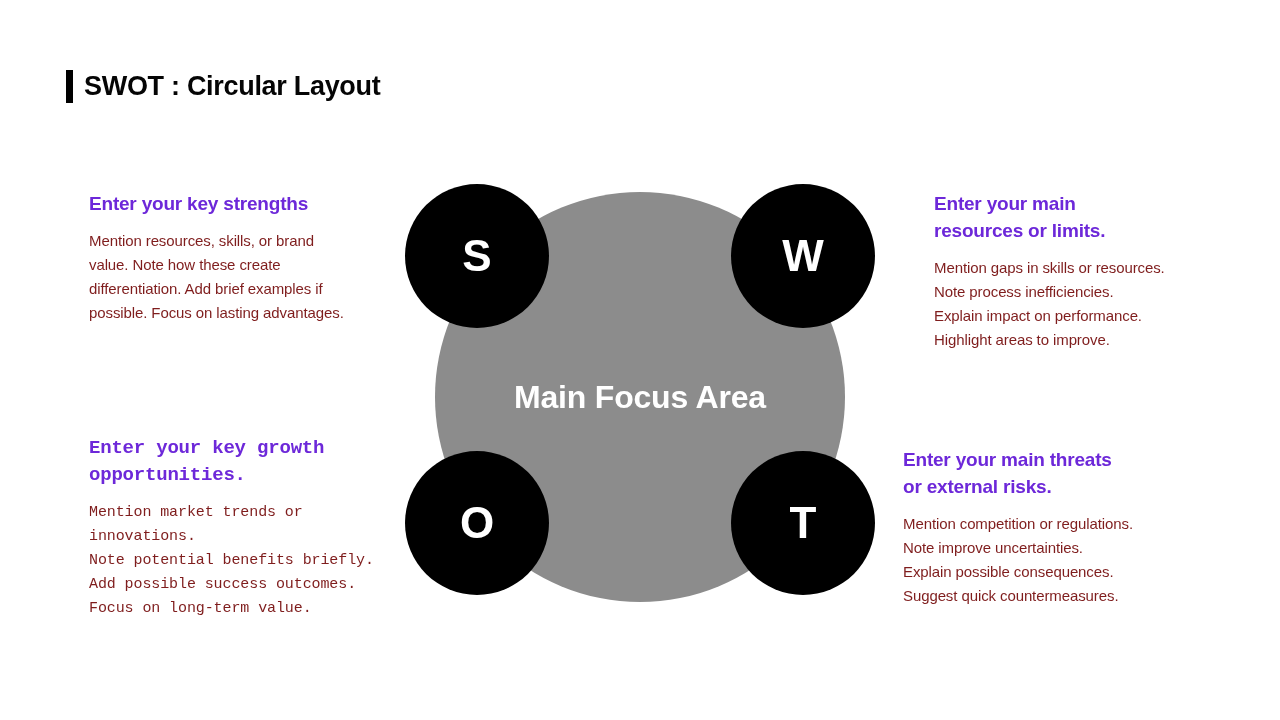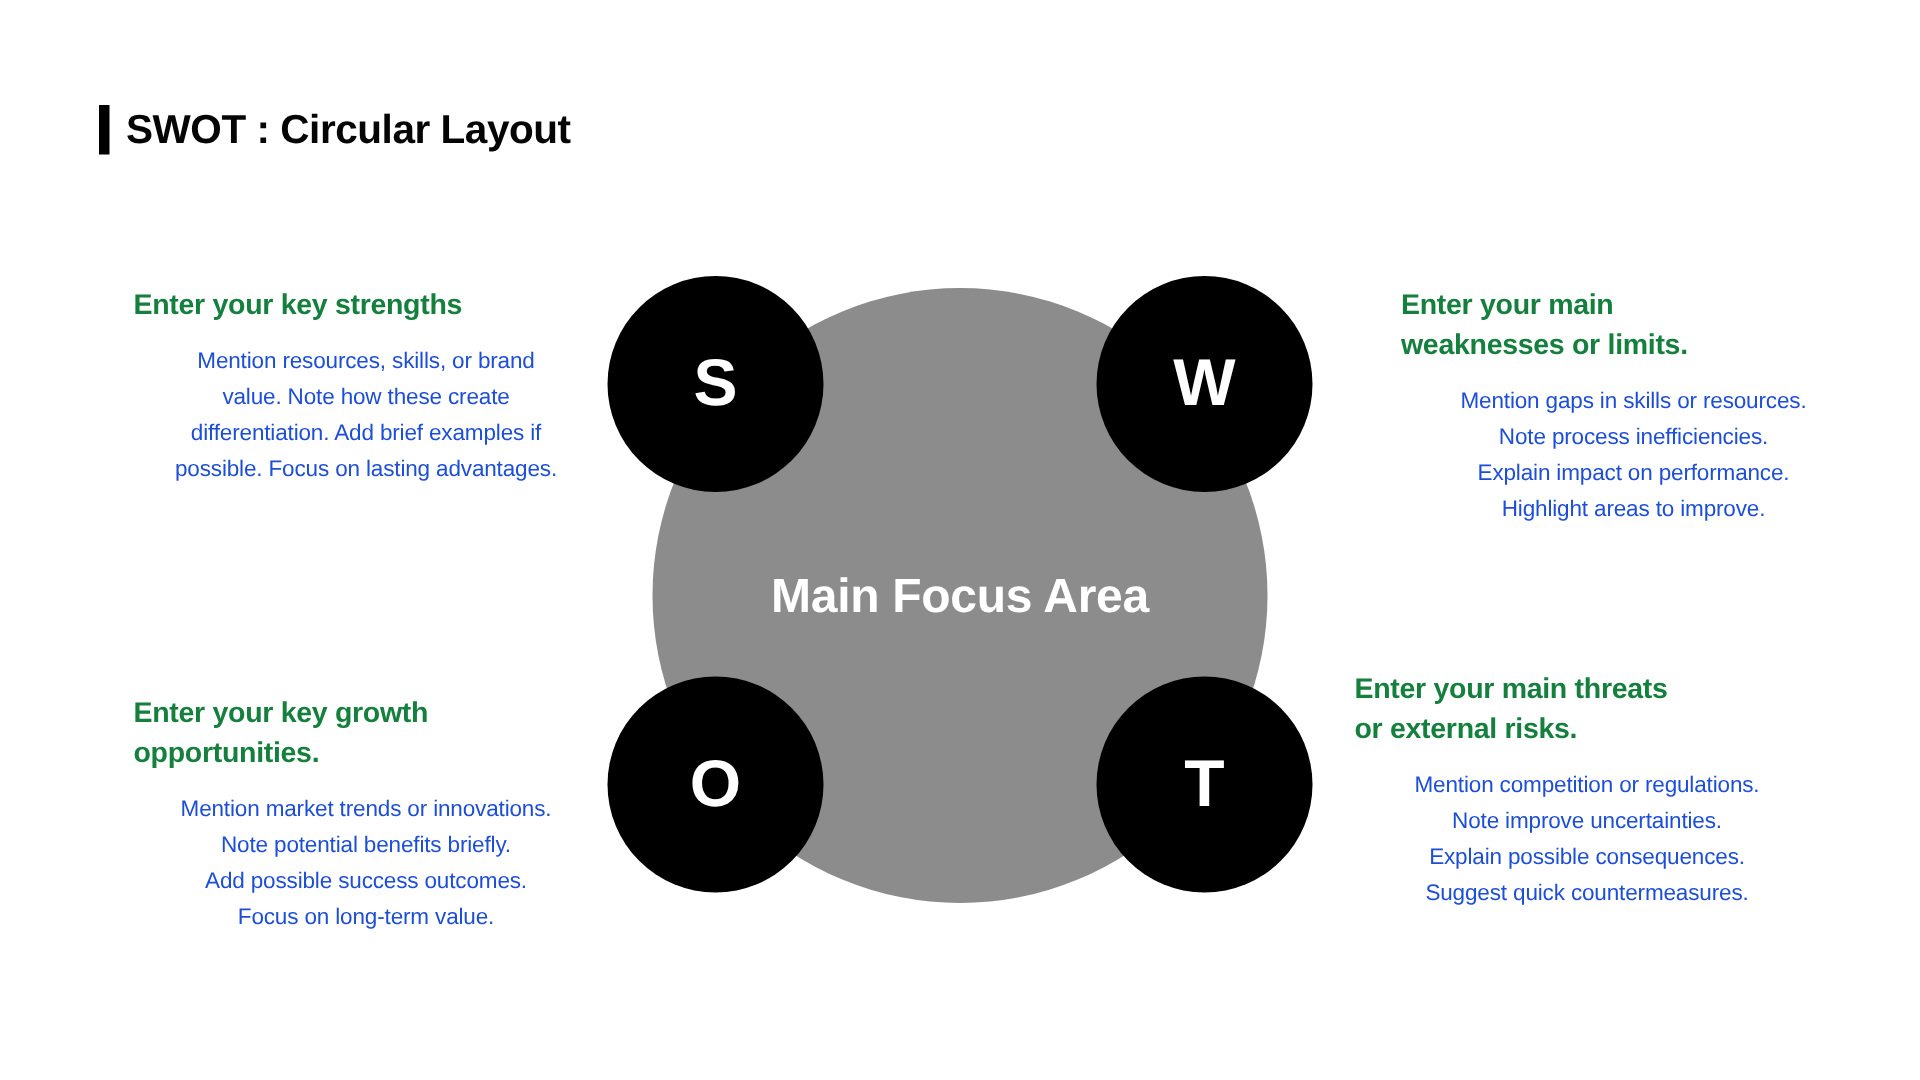--- a/index.html
+++ b/index.html
@@ -73,37 +73,36 @@
   }
   .node-s { left: 405px; top: 184px; }
   .node-w { left: 731px; top: 184px; }
   .node-o { left: 405px; top: 451px; }
   .node-t { left: 731px; top: 451px; }
 
   
   .quad { position: absolute; width: 310px; }
   .quad-tl { left: 89px;  top: 190px; }
   .quad-tr { left: 934px; top: 190px; }
-  .quad-bl { left: 89px;  top: 462px; }
+  .quad-bl { left: 89px;  top: 435px; font-family: Liberation Mono, monospace; }
   .quad-br { left: 903px; top: 446px; }
   .quad-heading {
     margin: 0 0 12px 0;
     font-size: 19px;
     line-height: 27px;
     font-weight: 600;
-    color: #15803d;
+    color: #6d28d9;
     letter-spacing: -0.2px;
   }
   .quad-body {
     font-size: 15px;
     line-height: 24px;
     font-weight: 400;
-    color: #1d4ed8;
+    color: #7f1d1d;
     letter-spacing: -0.1px;
-    text-align: center;
   }
 </style>
 </head>
 <body>
 
 <div class="slide">
 
   <header class="title-row">
     <span class="title-bar"></span>
     <h1 class="page-title">SWOT : Circular Layout</h1>
@@ -135,21 +134,21 @@
       <div>Mention resources, skills, or brand</div>
       <div>value. Note how these create</div>
       <div>differentiation. Add brief examples if</div>
       <div>possible. Focus on lasting advantages.</div>
     </div>
   </section>
 
   <section class="quad quad-tr">
     <h2 class="quad-heading">
       <div>Enter your main</div>
-      <div>weaknesses or limits.</div>
+      <div>resources or limits.</div>
     </h2>
     <div class="quad-body">
       <div>Mention gaps in skills or resources.</div>
       <div>Note process inefficiencies.</div>
       <div>Explain impact on performance.</div>
       <div>Highlight areas to improve.</div>
     </div>
   </section>
 
   <section class="quad quad-bl">

